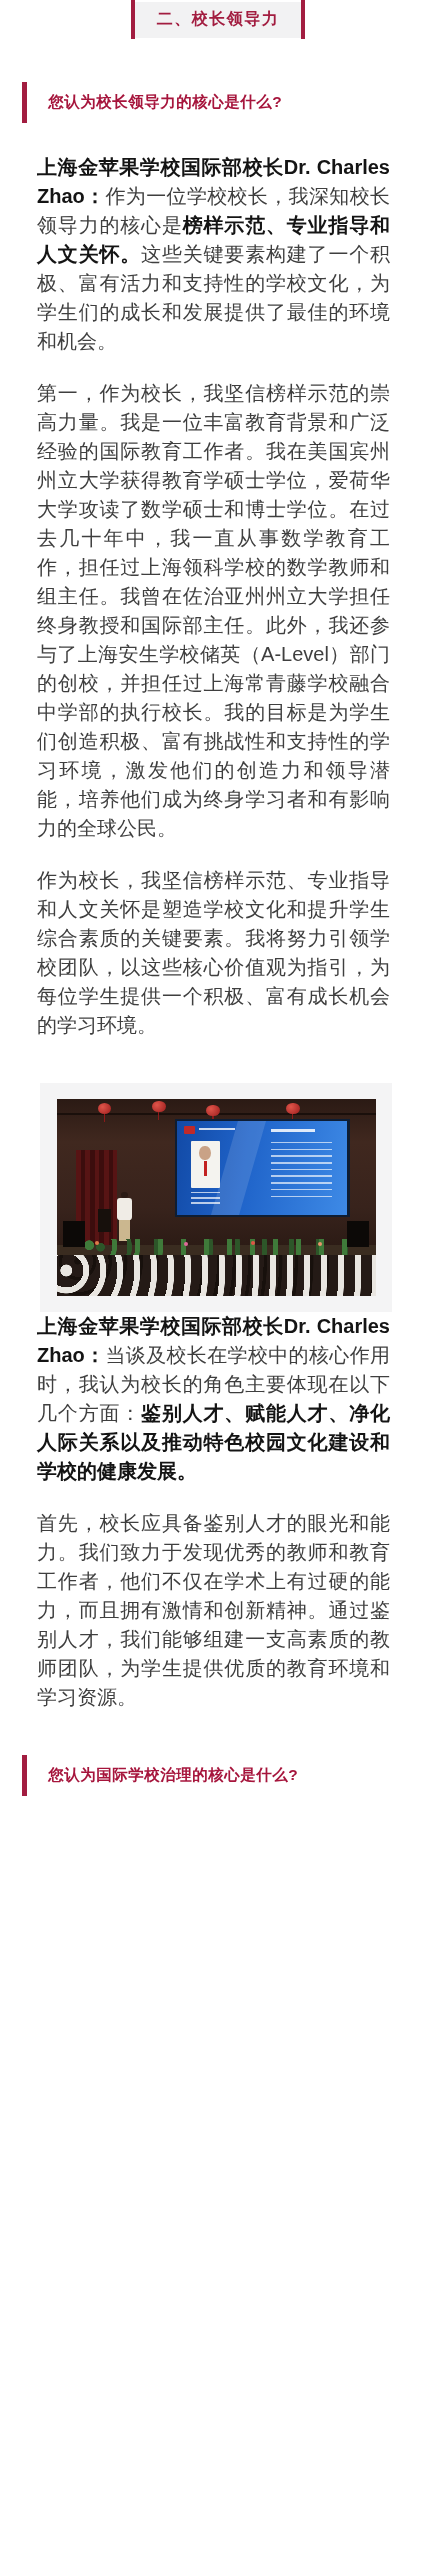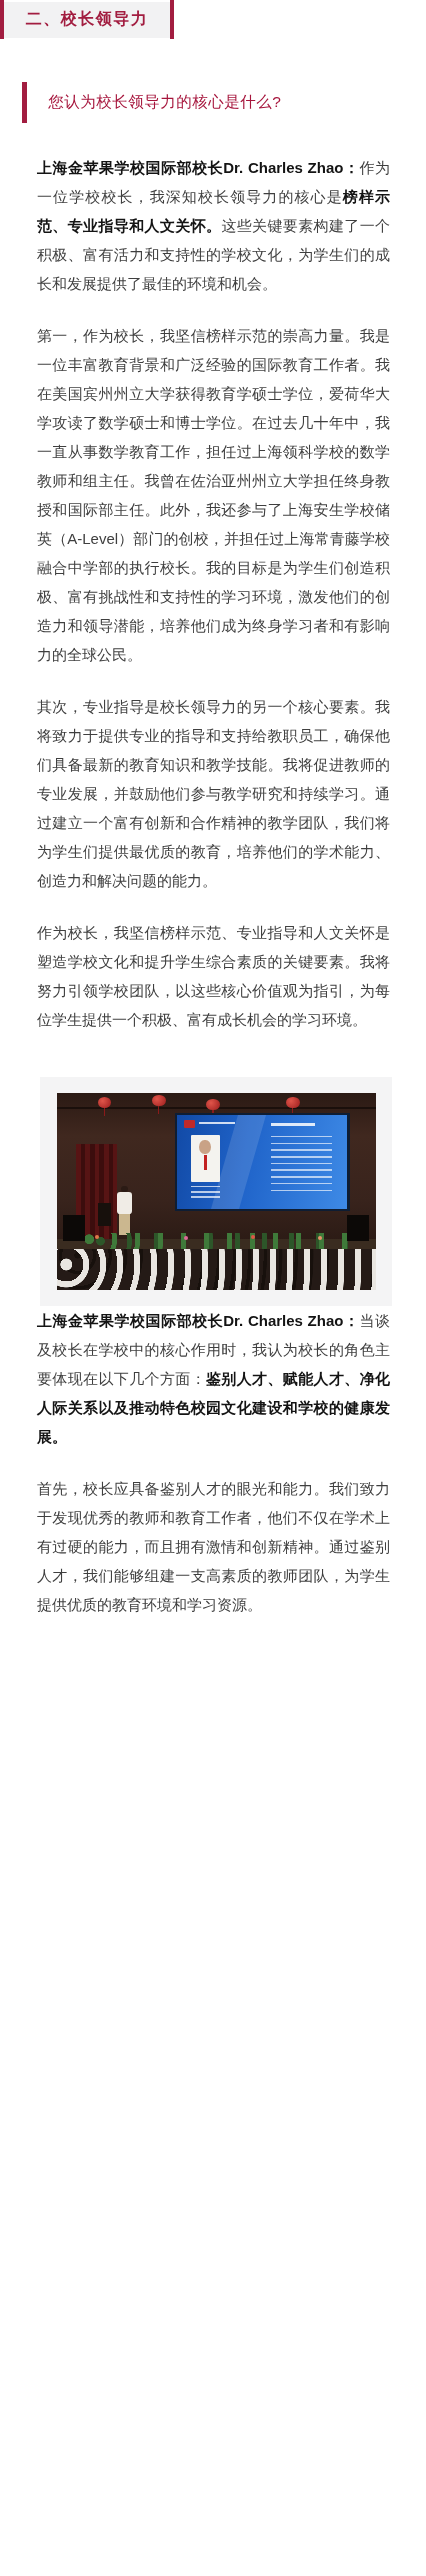--- a/index.html
+++ b/index.html
@@ -1,30 +1,30 @@
 <!DOCTYPE html>
 <html lang="zh" style="font-size:8.2px"><head>
 <meta charset="utf-8">
 <style>
   html,body{margin:0;padding:0;background:#ffffff;}
   body{font-family:"Liberation Sans","DejaVu Sans",sans-serif;}
   .page{width:427px;min-height:3696px;margin:0 auto;background:#fff;overflow:hidden;}
 
   
-  .banner{display:flex;justify-content:flex-start;align-items:stretch;height:39px;}
+  .banner{display:flex;justify-content:center;align-items:stretch;height:39px;padding-left:9px;}
   .banner-bar{width:4.1px;background:#a21d40;}
   .banner-box{background:#f2f2f3;margin:1.5px 0;padding:0 21.6px;display:flex;align-items:center;
     font-size:16px;font-weight:bold;color:#a21d40;letter-spacing:1.5px;}
 
   
   .content{padding:0 37px;}
   .question{display:flex;align-items:center;margin:43px 0 30px -15.5px;}
   .q-bar{width:5.7px;height:41px;background:#a21d40;flex:none;}
-  .q-text{margin:0 0 0 21px;font-size:15.5px;font-weight:normal;color:#a6153c;letter-spacing:0.5px;}
-  .para{font-size:15px;line-height:29px;color:#3f3f3f;text-align:justify;margin:0 0 23px;}
+  .q-text{margin:0 0 0 21px;font-size:15.5px;font-weight:bold;color:#a6153c;letter-spacing:0.5px;}
+  .para{font-size:20px;line-height:29px;color:#3f3f3f;text-align:justify;margin:0 0 23px;}
   .para .b{font-weight:700;color:#141414;}
 
   
   .photo-card{margin:43px 35px 0 40px;background:#f4f4f5;padding:16px 0;display:flex;justify-content:center;}
   .photo1{position:relative;width:319px;height:197px;overflow:hidden;
     background:linear-gradient(180deg,#2b1a14 0%,#40281f 22%,#38231c 55%,#2a1a14 78%,#201310 100%);}
   .p1-beam{position:absolute;left:0;top:7%;width:100%;height:2.6px;background:#1a0f0b;}
   .lantern{position:absolute;width:13.4px;height:11.3px;border-radius:50%;
     background:radial-gradient(circle at 35% 35%,#e0554a,#9c1d1d);}
   .lantern::after{content:"";position:absolute;left:5.7px;top:10.8px;width:1.5px;height:8.2px;background:#8a1a1a;}
@@ -75,21 +75,20 @@
     <span class="banner-bar"></span>
   </div>
 
   <div class="content">
     <div class="question">
       <span class="q-bar"></span>
       <h2 class="q-text">您认为校长领导力的核心是什么?</h2>
     </div>
     <p class="para"><span class="b">上海金苹果学校国际部校长Dr. Charles Zhao：</span><span>作为一位学校校长，我深知校长领导力的核心是</span><span class="b">榜样示范、专业指导和人文关怀。</span><span>这些关键要素构建了一个积极、富有活力和支持性的学校文化，为学生们的成长和发展提供了最佳的环境和机会。</span></p>
     <p class="para"><span>第一，作为校长，我坚信榜样示范的崇高力量。我是一位丰富教育背景和广泛经验的国际教育工作者。我在美国宾州州立大学获得教育学硕士学位，爱荷华大学攻读了数学硕士和博士学位。在过去几十年中，我一直从事数学教育工作，担任过上海领科学校的数学教师和组主任。我曾在佐治亚州州立大学担任终身教授和国际部主任。此外，我还参与了上海安生学校储英（A-Level）部门的创校，并担任过上海常青藤学校融合中学部的执行校长。我的目标是为学生们创造积极、富有挑战性和支持性的学习环境，激发他们的创造力和领导潜能，培养他们成为终身学习者和有影响力的全球公民。</span></p>
-    <p class="para"><span>其次，专业指导是校长领导力的另一个核心要素。我将致力于提供专业的指导和支持给教职员工，确保他们具备最新的教育知识和教学技能。我将促进教师的专业发展，并鼓励他们参与教学研究和持续学习。通过建立一个富有创新和合作精神的教学团队，我们将为学生们提供最优质的教育，培养他们的学术能力、创造力和解决问题的能力。</span></p>
     <p class="para"><span>作为校长，我坚信榜样示范、专业指导和人文关怀是塑造学校文化和提升学生综合素质的关键要素。我将努力引领学校团队，以这些核心价值观为指引，为每位学生提供一个积极、富有成长机会的学习环境。</span></p>
   </div>
 
   <div class="photo-card">
     <div class="photo1">
       <div class="p1-beam"></div>
       <div class="lantern lant1"></div>
       <div class="lantern lant2"></div>
       <div class="lantern lant3"></div>
       <div class="lantern lant4"></div>
@@ -121,17 +120,21 @@
       <div class="p1-soundbox left"></div>
       <div class="p1-soundbox right"></div>
       <div class="p1-audience"></div>
     </div>
   </div>
 
   <div class="content">
     <p class="para"><span class="b">上海金苹果学校国际部校长Dr. Charles Zhao：</span><span>当谈及校长在学校中的核心作用时，我认为校长的角色主要体现在以下几个方面：</span><span class="b">鉴别人才、赋能人才、净化人际关系以及推动特色校园文化建设和学校的健康发展。</span></p>
     <p class="para"><span>首先，校长应具备鉴别人才的眼光和能力。我们致力于发现优秀的教师和教育工作者，他们不仅在学术上有过硬的能力，而且拥有激情和创新精神。通过鉴别人才，我们能够组建一支高素质的教师团队，为学生提供优质的教育环境和学习资源。</span></p>
 
+    <div class="question">
+      <span class="q-bar"></span>
+      <h2 class="q-text">您认为国际学校治理的核心是什么?</h2>
+    </div>
 
   </div>
 
 </div>
 
 
 </body></html>

